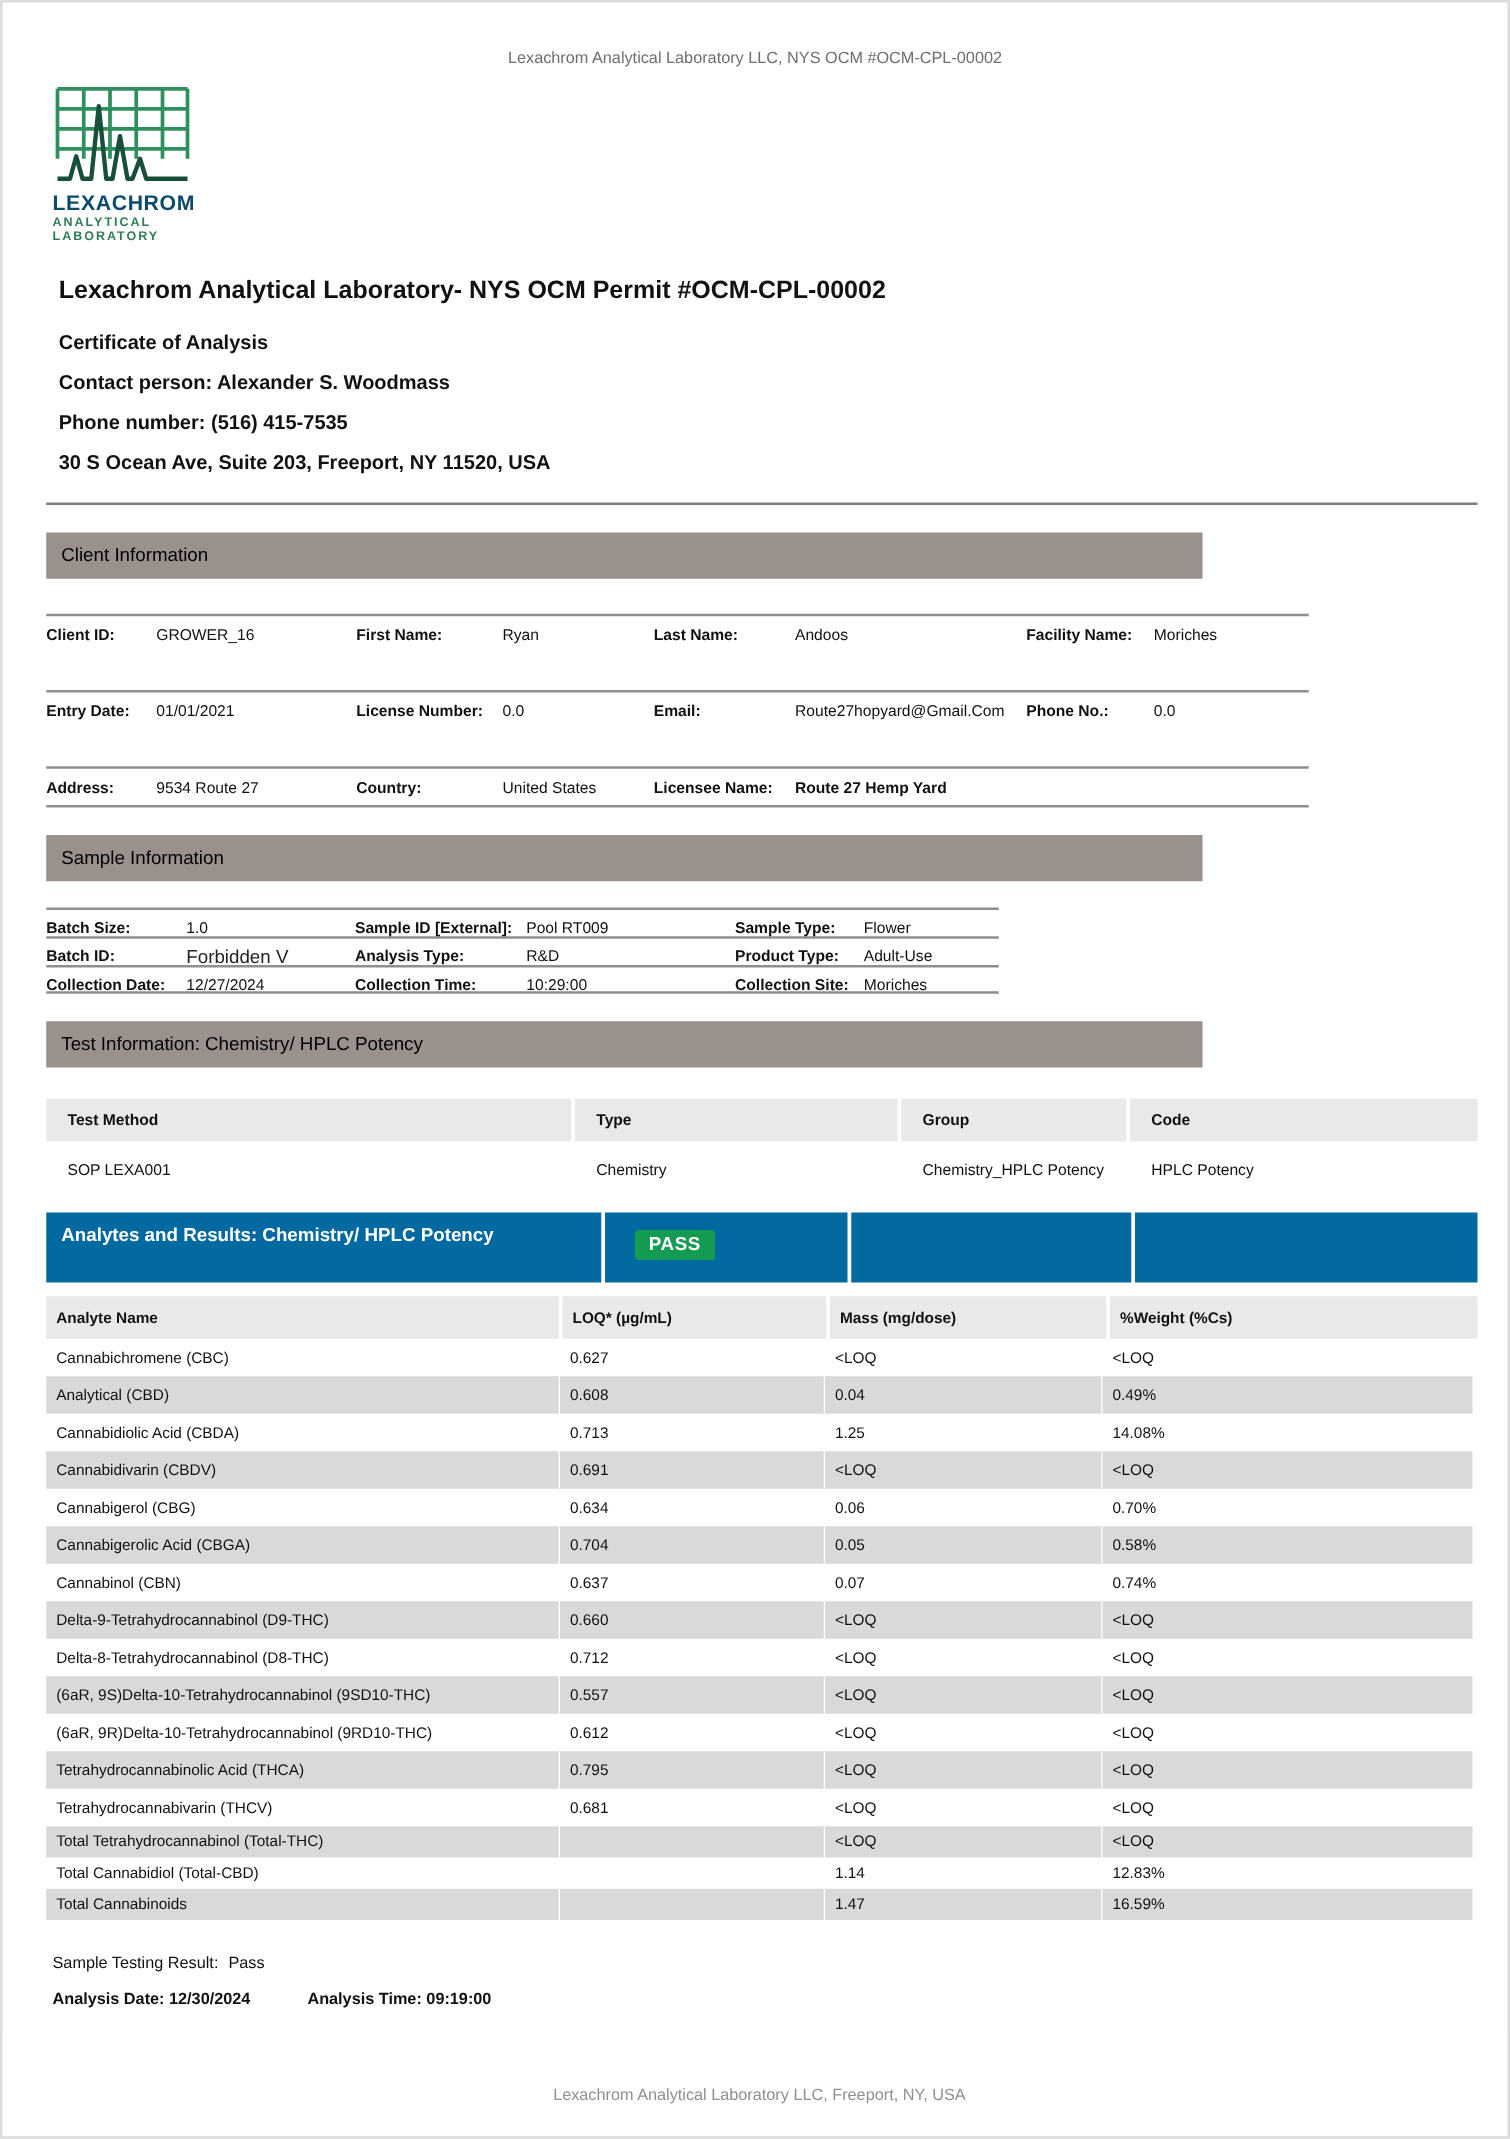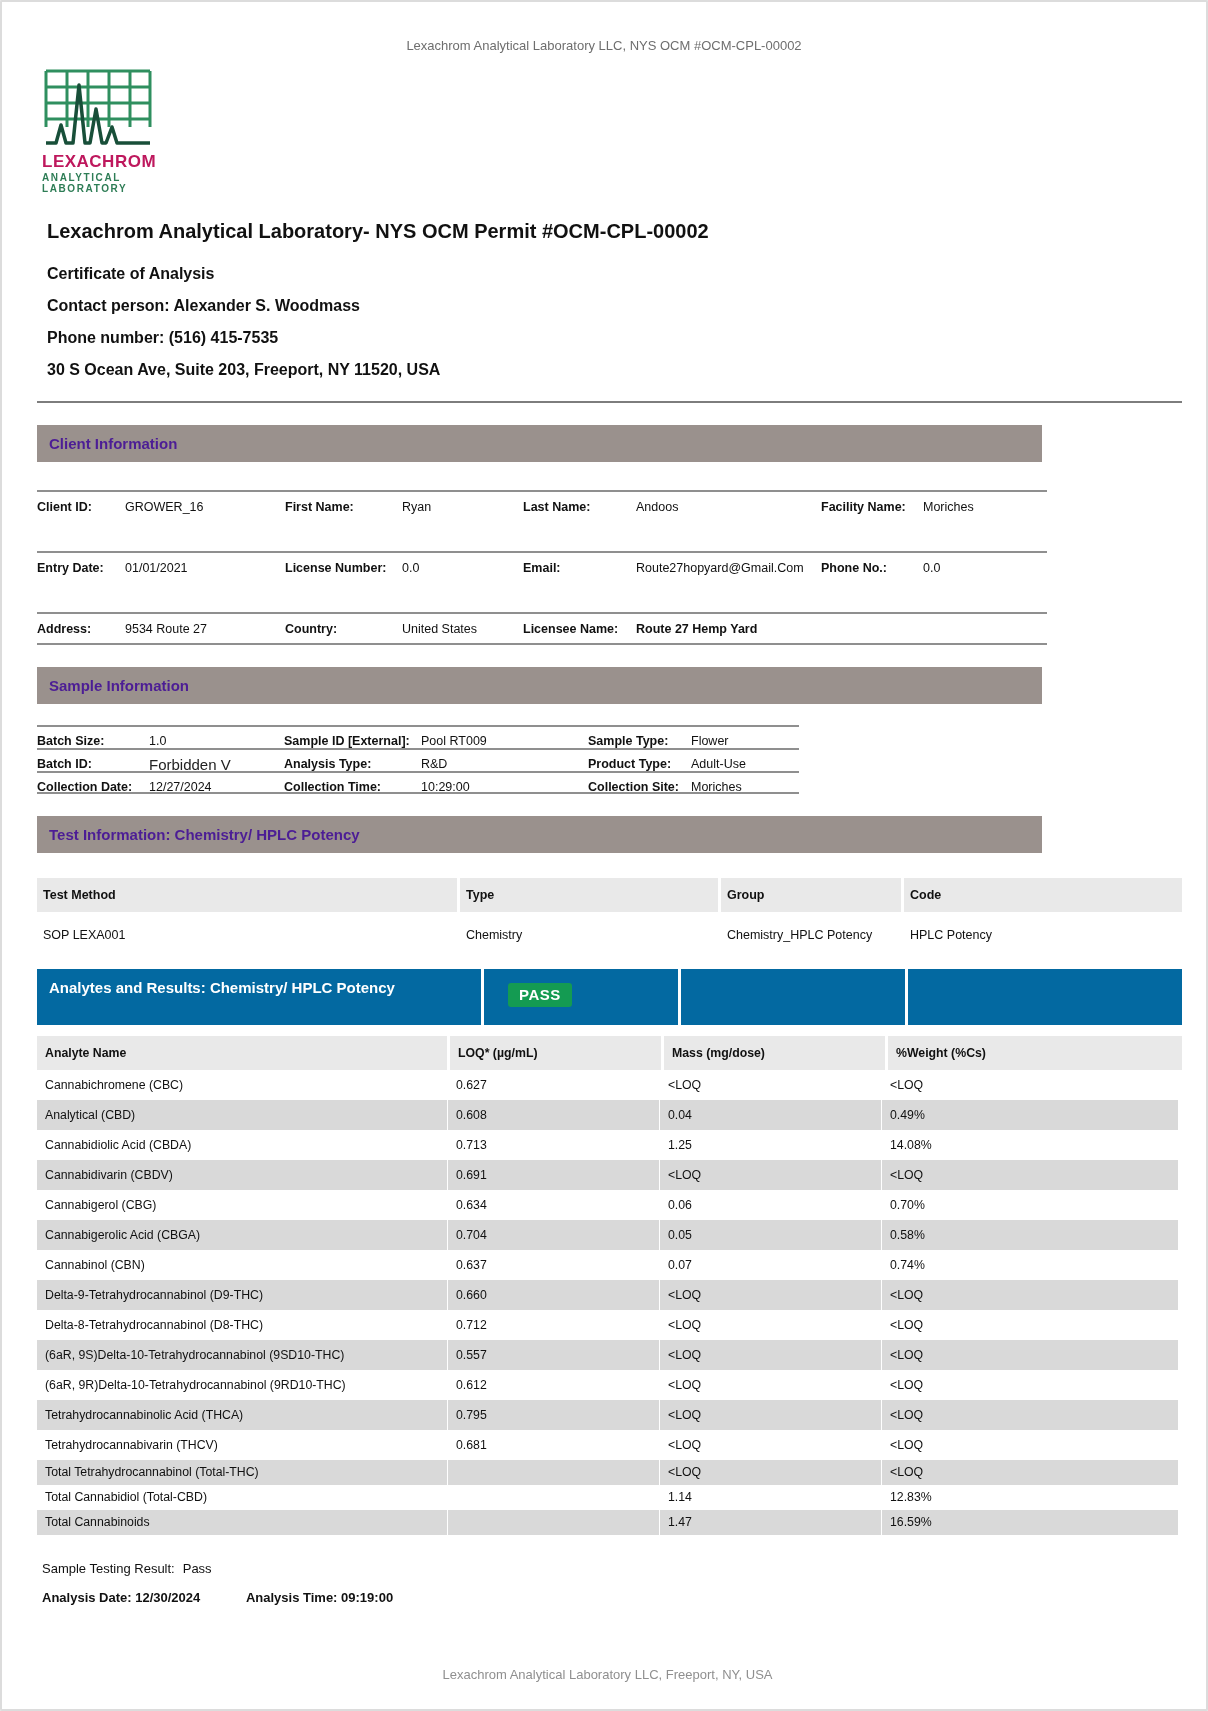--- a/index.html
+++ b/index.html
@@ -8,52 +8,52 @@
     position:relative; width:1208px; height:1711px; margin:0 auto;
     background:#ffffff; border:2px solid #dcdcdc; border-radius:2px;
     overflow:hidden; font-family:"Liberation Sans","DejaVu Sans",sans-serif; color:#111;
   }
   .content { padding:0 28px 0 35px; }
 
   .top-note { padding-top:36px; text-align:center; color:#6e6e6e; font-size:13px; }
 
   
   .logo-block { margin:14px 0 0 40px; width:150px; }
-  .logo-name { font-weight:bold; font-size:17px; letter-spacing:.5px; color:#be185d; margin-top:1px; }
+  .logo-name { font-weight:bold; font-size:17px; letter-spacing:.5px; color:#0c4a6e; margin-top:1px; }
   .logo-sub  { font-weight:bold; font-size:10px; letter-spacing:1.6px; color:#2e7d56; line-height:11px; }
 
   .title-block { margin-left:10px; }
   .main-title { margin-top:26px; font-size:20px; font-weight:bold; }
   .sub-title  { margin-top:22px; font-size:16px; font-weight:bold; }
   .info-line  { margin-top:14px; font-size:16px; font-weight:bold; }
   .rule { margin-top:22px; height:0; border-top:2px solid #7d7d7d; width:1145px; }
 
   .section-bar {
-    margin-top:22px; height:37px; line-height:37px; width:1005px;
-    background:#9a918d; color:#4c1d95; font-weight:bold; font-size:15px; padding-left:12px;
+    margin-top:22px; height:37px; line-height:37px; width:925px;
+    background:#9a918d; color:#000000; font-weight:normal; font-size:15px; padding-left:12px;
   }
 
   
   .kv-table { margin-top:21px; }
   .kv-table.client { width:1010px; }
   .kv-table.sample { width:762px; }
   .kv-row { display:grid; border-top:2px solid #8f8f8f; }
   .kv-table > .kv-row:last-child { border-bottom:2px solid #8f8f8f; }
   .client .kv-row { grid-template-columns:88px 160px 117px 121px 113px 185px 102px 1fr; height:33px; line-height:31px;margin-top:28px; }
   .sample .kv-row { grid-template-columns:112px 135px 137px 167px 103px 1fr; height:23px; line-height:29px; }
   .kv-label { font-weight:bold; font-size:12.5px; white-space:nowrap; }
   .kv-value { font-size:12.5px; white-space:nowrap; }
   .kv-value.bold { font-weight:bold; }
   .kv-value.light { font-size:15px; color:#222; }
 
   
   .test-grid { display:grid; grid-template-columns:420px 258px 180px 1fr; column-gap:3px; width:1145px; }
   .test-grid.header { margin-top:25px; }
   .test-grid.header .t-cell { background:#e9e9e9; height:34px; line-height:34px; font-weight:bold; }
-  .t-cell { font-size:12.5px; padding-left:6px; white-space:nowrap; }
+  .t-cell { font-size:12.5px; padding-left:17px; white-space:nowrap; }
   .test-grid.body .t-cell { height:47px; line-height:47px; }
 
   
   .analytes-bar { display:grid; grid-template-columns:444px 194px 224px 1fr; column-gap:3px; width:1145px; margin-top:10px; background:#fff; }
   .bar-cell { background:#0369a1; height:56px; }
   .bar-title { color:#fff; font-weight:bold; font-size:15px; line-height:19px; padding:9px 0 0 12px; }
   .pass-badge {
     display:inline-block; margin:14px 0 0 24px; background:#149b52; color:#fff;
     font-weight:bold; font-size:15px; letter-spacing:.5px; padding:3px 11px 4px; border-radius:3px;
   }

